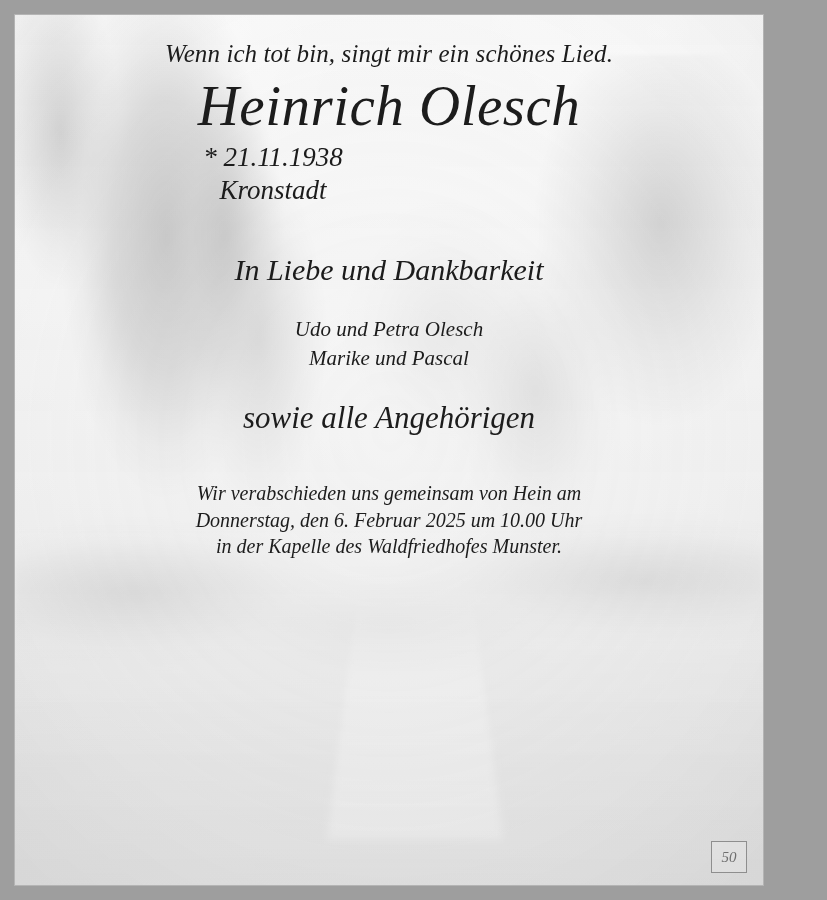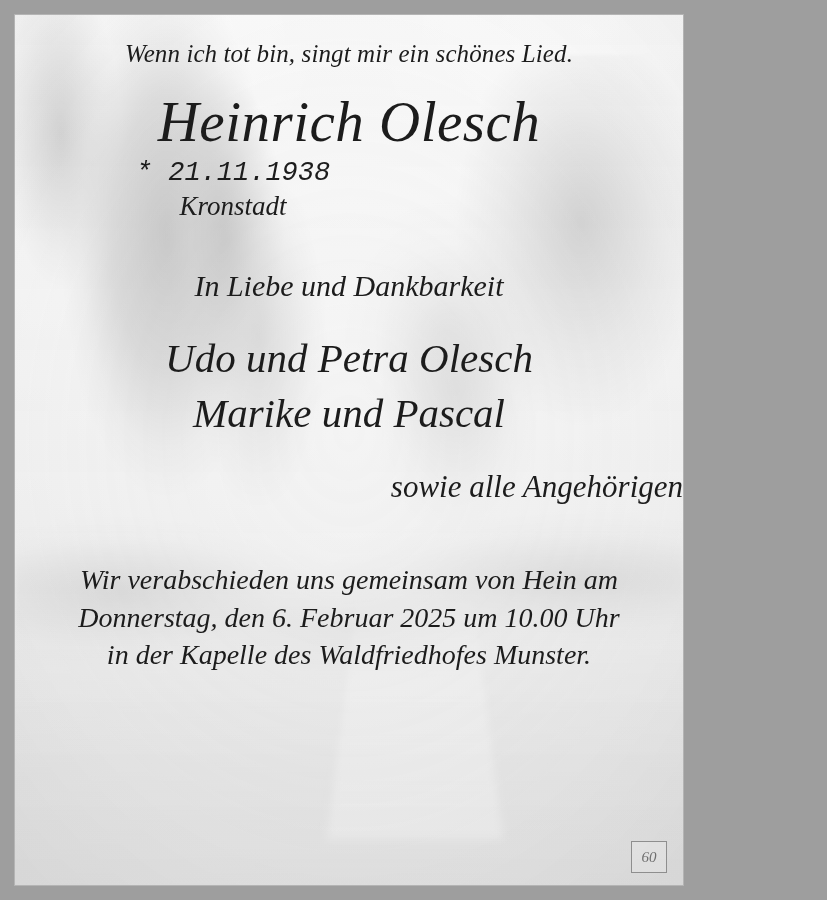--- a/index.html
+++ b/index.html
@@ -18,21 +18,21 @@
     position: relative;
     width: 827px;
     height: 900px;
     box-sizing: border-box;
     padding: 14px 14px 14px 14px;
     background: #9e9e9e;
   }
 
   .card {
     position: relative;
-    width: 670px;
+    width: 750px;
     height: 872px;
     box-sizing: border-box;
     overflow: hidden;
     background: #e8e8e8;
     border: 1px solid #b4b4b4;
   }
 
   
   .bg {
     position: absolute;
@@ -139,42 +139,41 @@
 
   .verse {
     font-style: italic;
     font-size: 25px;
     line-height: 1.32;
     letter-spacing: 0.1px;
   }
   .verse div { white-space: nowrap; }
 
   .name {
-    margin-top: 22px;
+    margin-top: 6px;
     font-size: 57px;
     font-style: italic;
     letter-spacing: 0.5px;
     line-height: 1.05;
   }
 
   .dates {
     margin-top: 6px;
     display: flex;
     justify-content: center;
     align-items: flex-start;
     gap: 0;
     font-style: italic;
   }
   .dates .col {
     width: 232px;
   }
   .dates .d {
     font-size: 27px;
     line-height: 1.18;
-    font-family: Liberation Mono, monospace;
   }
   .dates .p {
     font-size: 27px;
     line-height: 1.25;
   }
 
   .section {
     font-style: italic;
   }
   .thanks {
@@ -184,31 +183,30 @@
   .family {
     margin-top: 30px;
     font-size: 31px;
     line-height: 1.34;
   }
   .family .small {
     font-size: 23px;
   }
   .family2 {
     margin-top: 28px;
-    font-size: 41px;
+    font-size: 21px;
     line-height: 1.34;
   }
   .relatives {
     margin-top: 28px;
     font-size: 31px;
-    text-align: right;
   }
   .farewell {
-    margin-top: 56px;
-    font-size: 28px;
+    margin-top: 44px;
+    font-size: 20px;
     font-style: italic;
     line-height: 1.34;
   }
   .farewell div { white-space: nowrap; }
 
   .stamp {
     position: absolute;
     right: 16px;
     bottom: 12px;
     width: 34px;
@@ -271,15 +269,15 @@
       <div class="section relatives">sowie alle Angehörigen</div>
 
       <div class="farewell">
         <div>Wir verabschieden uns gemeinsam von Hein am</div>
         <div>Donnerstag, den 6. Februar 2025 um 10.00 Uhr</div>
         <div>in der Kapelle des Waldfriedhofes Munster.</div>
       </div>
 
     </div>
 
-    <div class="stamp">60</div>
+    <div class="stamp">50</div>
   </div>
 </div>
 
 </body></html>

